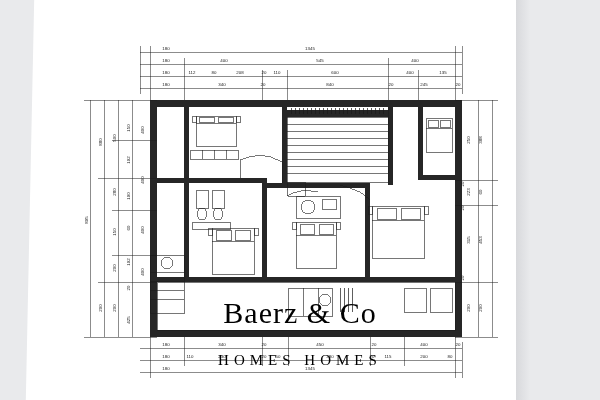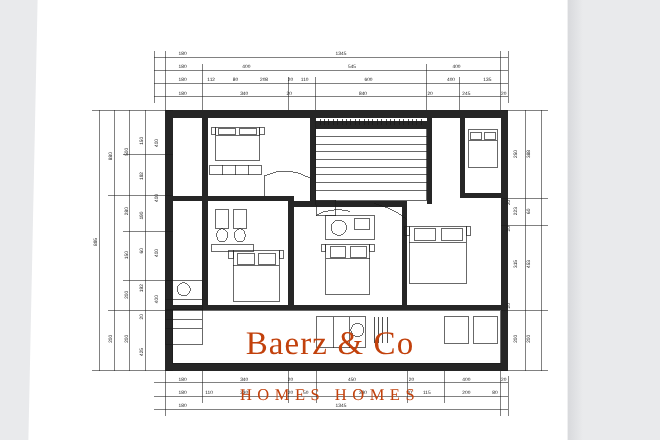--- a/index.html
+++ b/index.html
@@ -42,21 +42,21 @@
     left: 0;
     top: 0;
     width: 600px;
     height: 400px;
   }
   .wm {
     position: absolute;
     left: 0;
     width: 600px;
     text-align: center;
-    color: #c2410c;
+    color: #000000;
     pointer-events: none;
     user-select: none;
     white-space: nowrap;
   }
   #wm-main {
     top: 296px;
     font-family: "Liberation Serif", serif;
     font-size: 30px;
     letter-spacing: 1px;
   }

